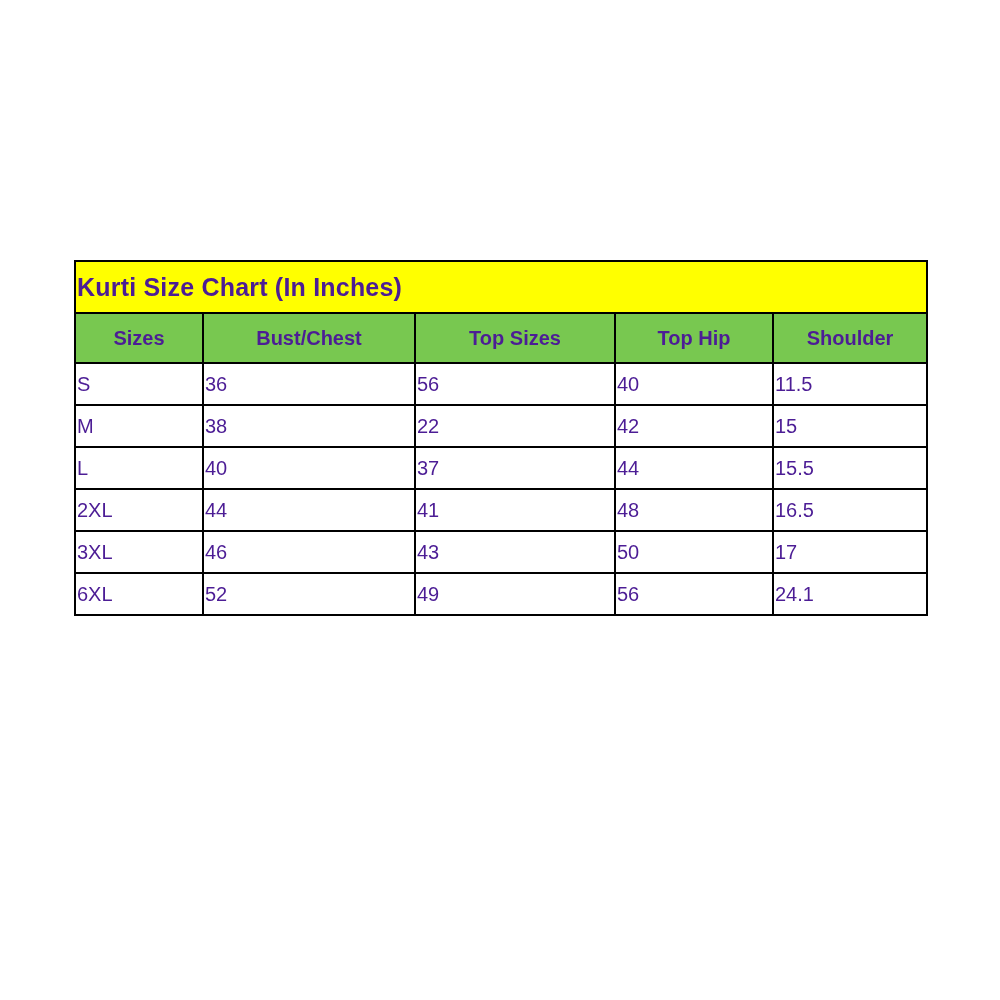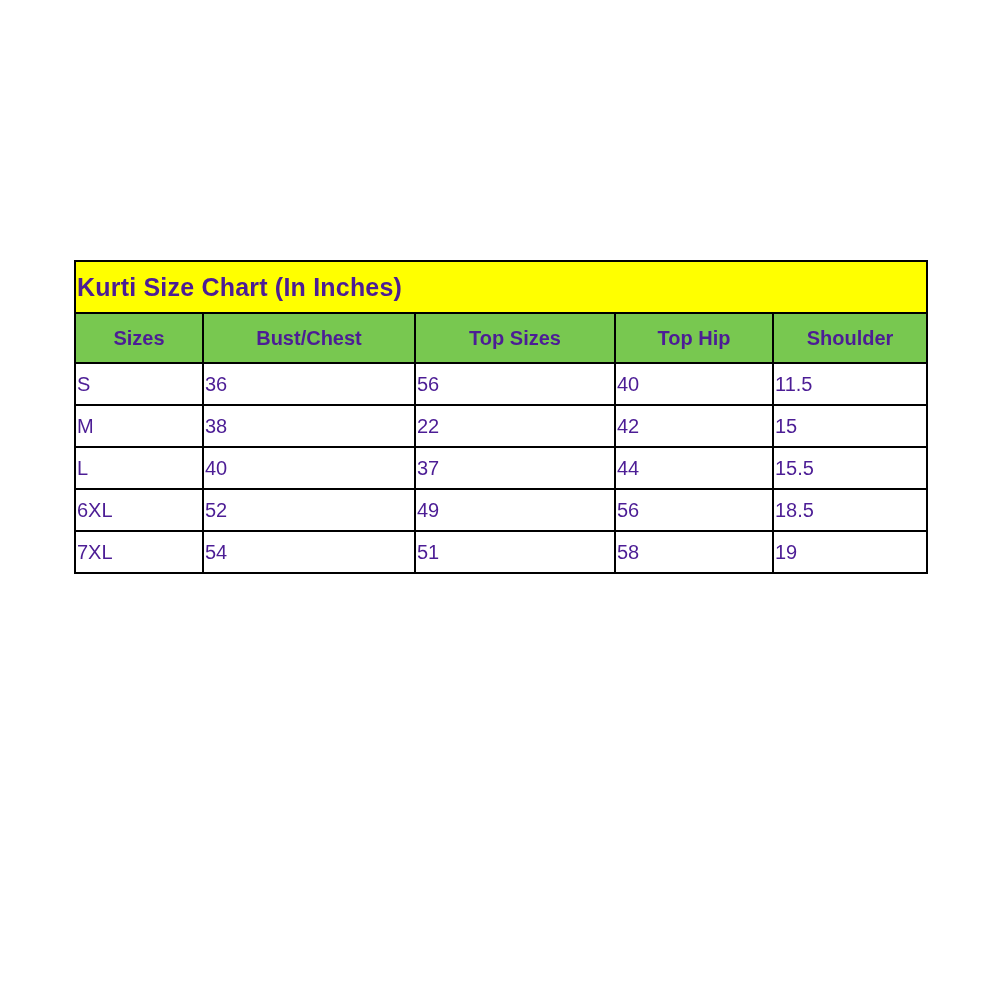--- a/index.html
+++ b/index.html
@@ -97,29 +97,36 @@
           <td class="data-cell">15</td>
         </tr>
         <tr>
           <td class="data-cell">L</td>
           <td class="data-cell">40</td>
           <td class="data-cell">37</td>
           <td class="data-cell">44</td>
           <td class="data-cell">15.5</td>
         </tr>
         <tr>
+          <td class="data-cell">2XL</td>
+          <td class="data-cell">44</td>
+          <td class="data-cell">41</td>
+          <td class="data-cell">48</td>
+          <td class="data-cell">16.5</td>
+        </tr>
+        <tr>
+          <td class="data-cell">3XL</td>
+          <td class="data-cell">46</td>
+          <td class="data-cell">43</td>
+          <td class="data-cell">50</td>
+          <td class="data-cell">17</td>
+        </tr>
+        <tr>
           <td class="data-cell">6XL</td>
           <td class="data-cell">52</td>
           <td class="data-cell">49</td>
           <td class="data-cell">56</td>
-          <td class="data-cell">18.5</td>
-        </tr>
-        <tr>
-          <td class="data-cell">7XL</td>
-          <td class="data-cell">54</td>
-          <td class="data-cell">51</td>
-          <td class="data-cell">58</td>
-          <td class="data-cell">19</td>
+          <td class="data-cell">24.1</td>
         </tr>
       </tbody>
     </table>
   </div>
 </div>
 
 </body></html>

